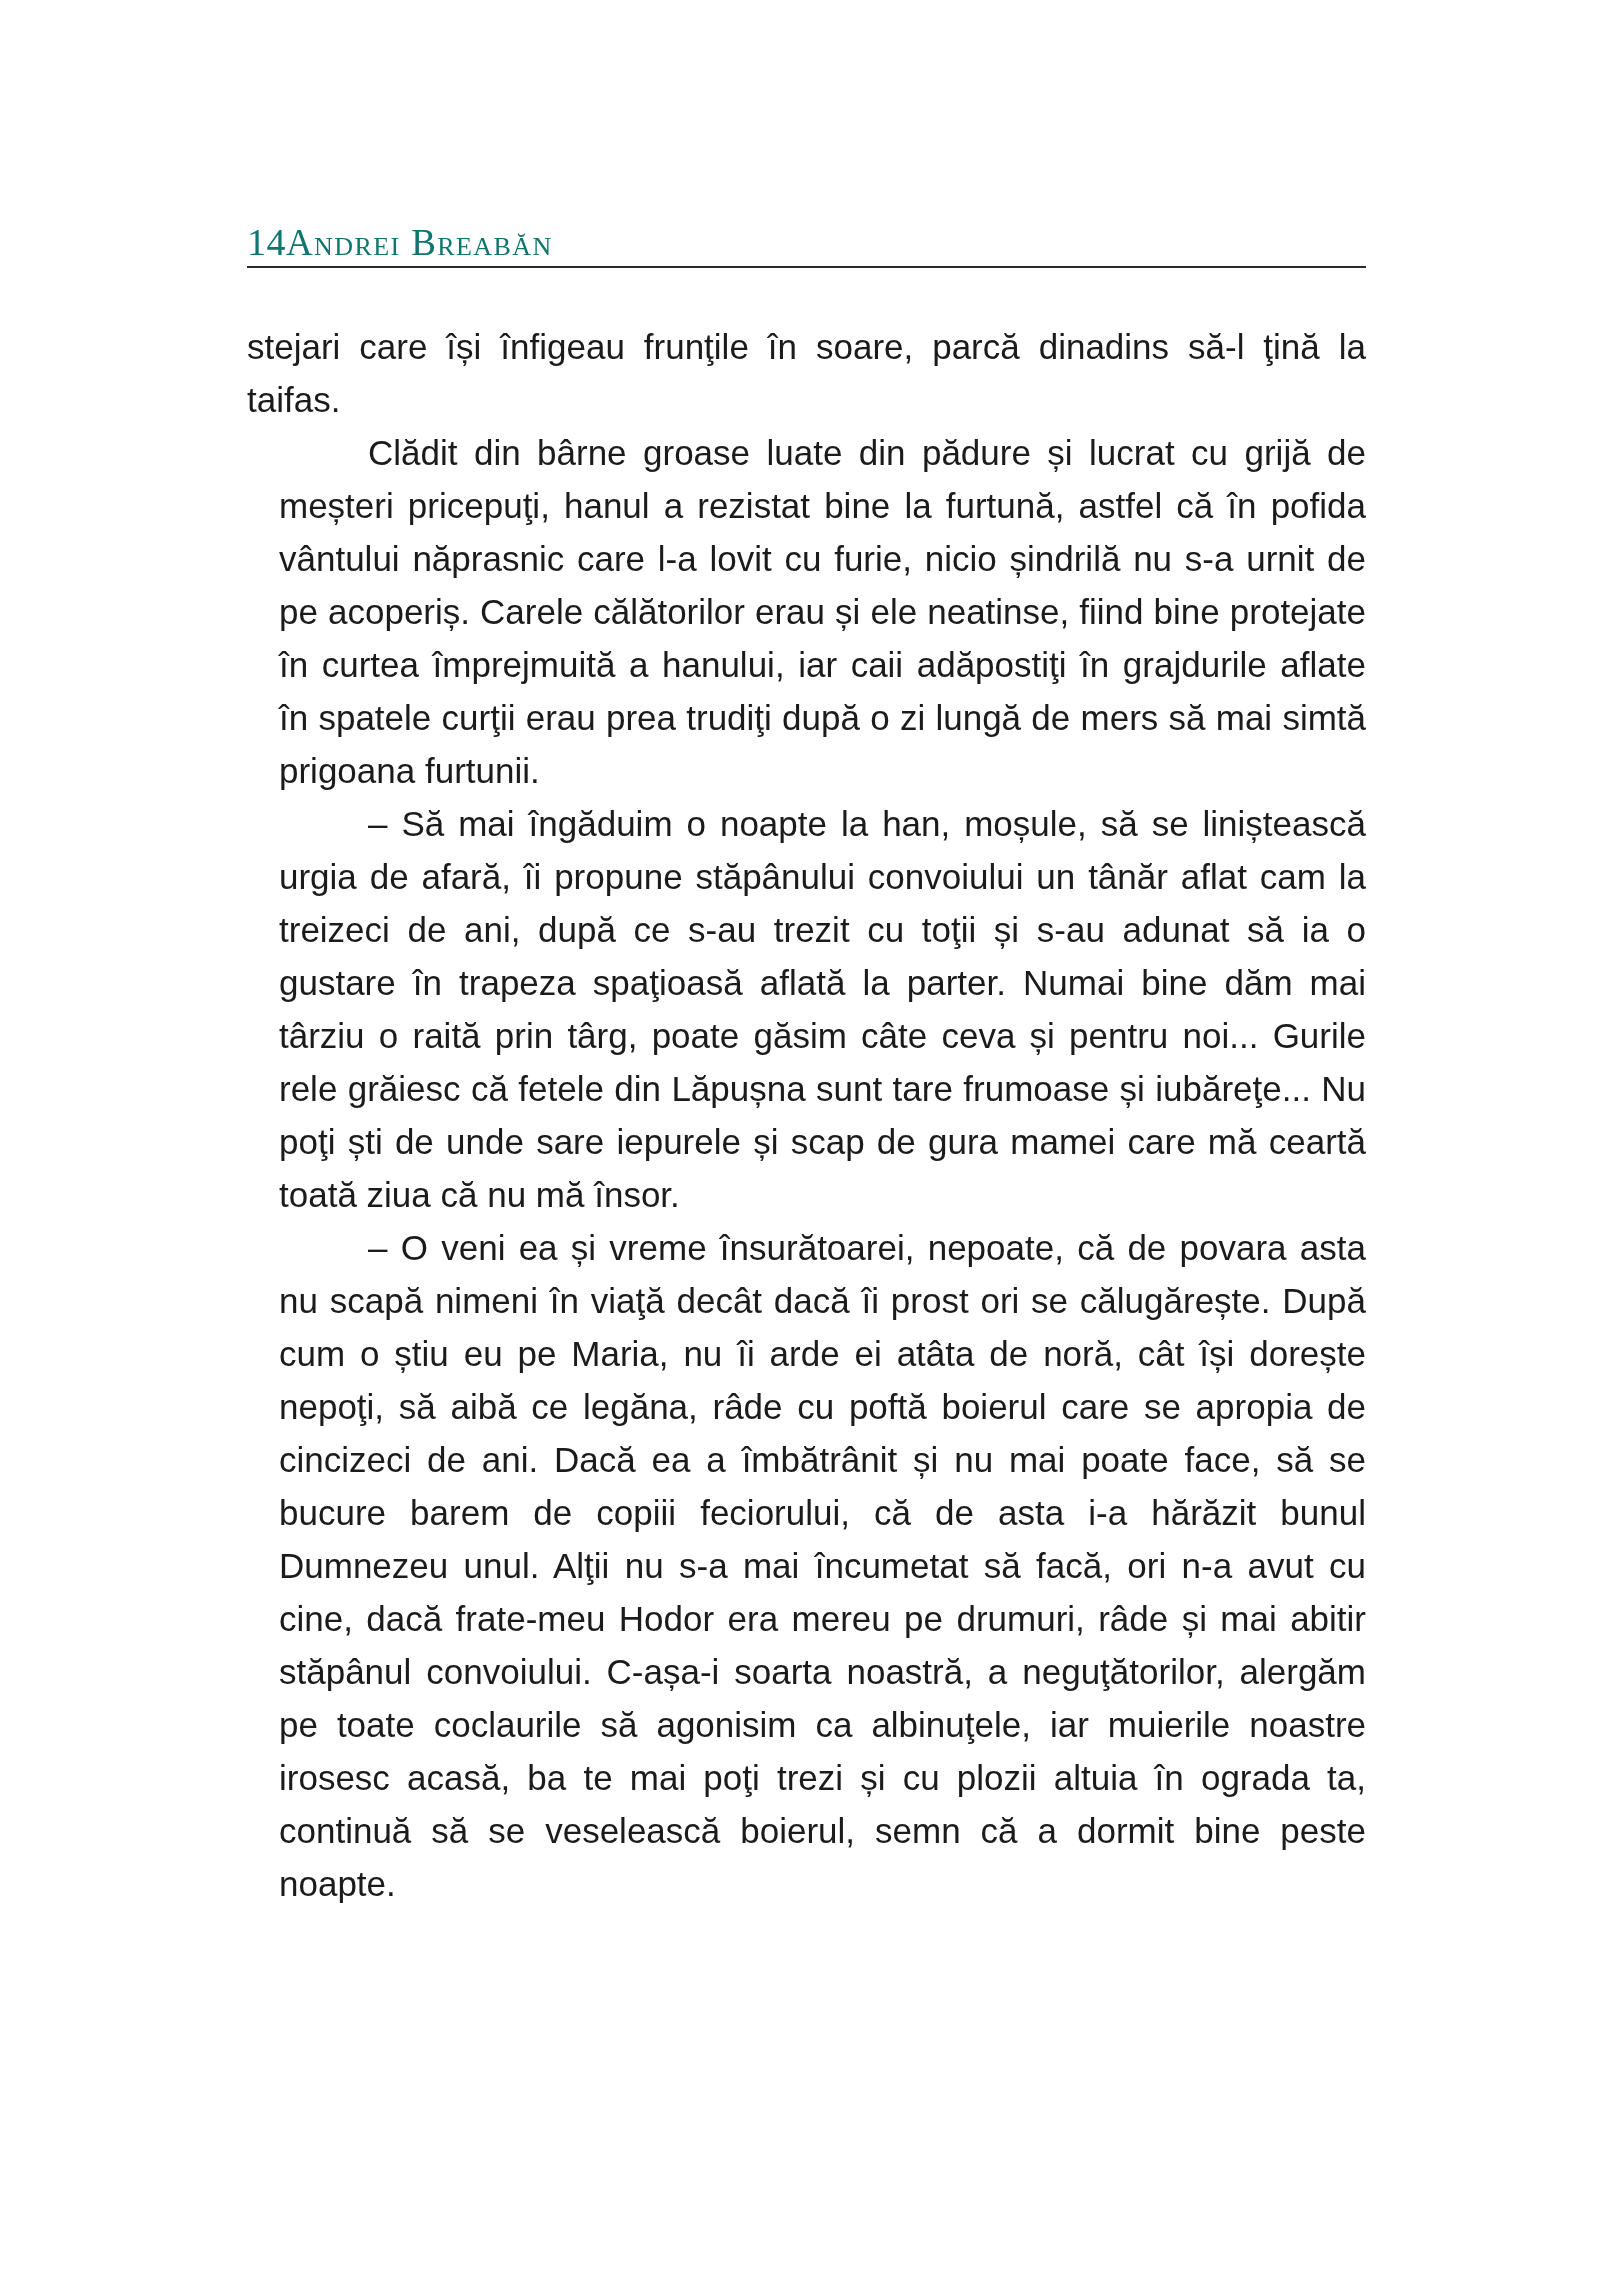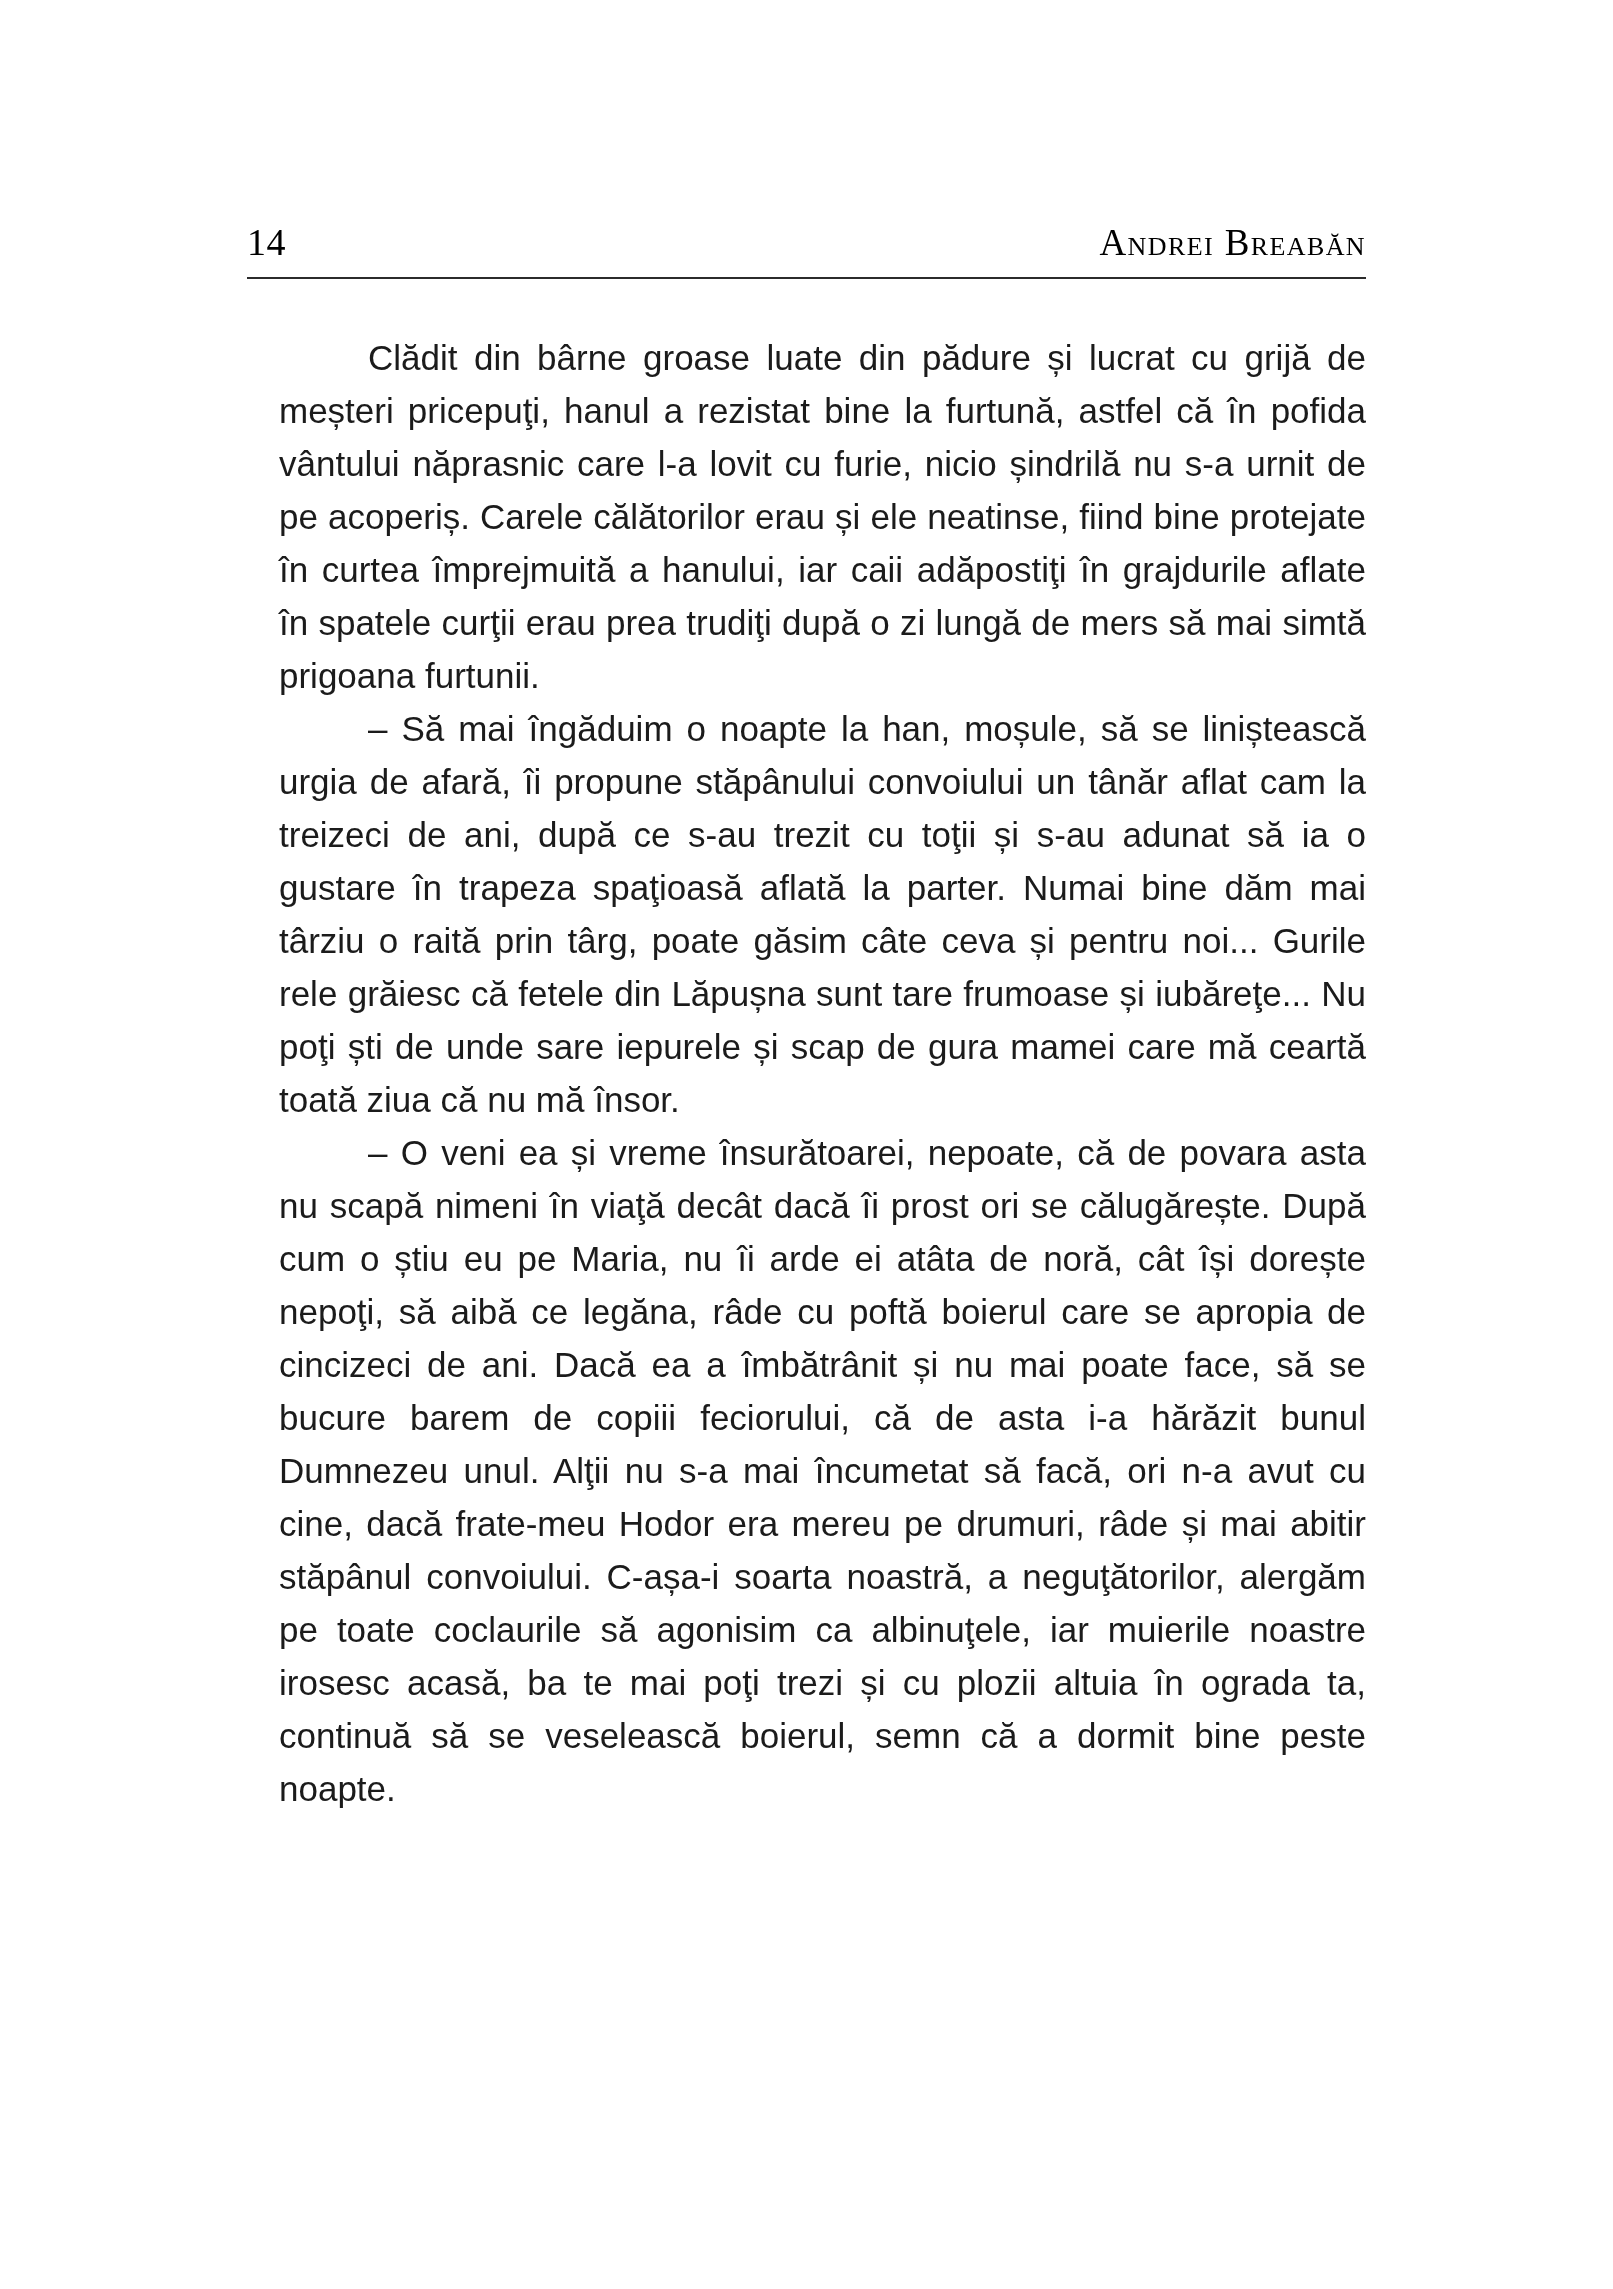--- a/index.html
+++ b/index.html
@@ -14,25 +14,24 @@
     position: relative;
   }
   .page {
     width: 1613px;
     height: 2290px;
     background: #ffffff;
     padding: 220px 247px 0 247px;
   }
   .page-header {
     display: flex;
-    justify-content: space-between;
     align-items: baseline;
     font-family: "Liberation Serif", serif;
-    color: #000000;
-    padding-bottom: 13px;
+    color: #0f766e;
+    padding-bottom: 2px;
   }
   .page-number {
     font-size: 38px;
     letter-spacing: 0.5px;
   }
   .header-author {
     font-size: 37px;
     font-variant: small-caps;
     letter-spacing: 1.4px;
   }
@@ -64,19 +63,20 @@
 <div class="page">
 
   <header class="page-header">
     <span class="page-number">14</span>
     <span class="header-author">Andrei Breabăn</span>
   </header>
 
   <div class="header-rule"></div>
 
   <main class="page-body">
+    <p class="para">stejari care își înfigeau frunţile în soare, parcă dinadins să-l ţină la taifas.</p>
     <p class="para indent">Clădit din bârne groase luate din pădure și lucrat cu grijă de meșteri pricepuţi, hanul a rezistat bine la furtună, astfel că în pofida vântului năprasnic care l-a lovit cu furie, nicio șindrilă nu s-a urnit de pe acoperiș. Carele călătorilor erau și ele neatinse, fiind bine protejate în curtea împrejmuită a hanului, iar caii adăpostiţi în grajdurile aflate în spatele curţii erau prea trudiţi după o zi lungă de mers să mai simtă prigoana furtunii.</p>
     <p class="para indent">– Să mai îngăduim o noapte la han, moșule, să se liniștească urgia de afară, îi propune stăpânului convoiului un tânăr aflat cam la treizeci de ani, după ce s-au trezit cu toţii și s-au adunat să ia o gustare în trapeza spaţioasă aflată la parter. Numai bine dăm mai târziu o raită prin târg, poate găsim câte ceva și pentru noi... Gurile rele grăiesc că fetele din Lăpușna sunt tare frumoase și iubăreţe... Nu poţi ști de unde sare iepurele și scap de gura mamei care mă ceartă toată ziua că nu mă însor.</p>
     <p class="para indent">– O veni ea și vreme însurătoarei, nepoate, că de povara asta nu scapă nimeni în viaţă decât dacă îi prost ori se călugărește. După cum o știu eu pe Maria, nu îi arde ei atâta de noră, cât își dorește nepoţi, să aibă ce legăna, râde cu poftă boierul care se apropia de cincizeci de ani. Dacă ea a îmbătrânit și nu mai poate face, să se bucure barem de copiii feciorului, că de asta i-a hărăzit bunul Dumnezeu unul. Alţii nu s-a mai încumetat să facă, ori n-a avut cu cine, dacă frate-meu Hodor era mereu pe drumuri, râde și mai abitir stăpânul convoiului. C-așa-i soarta noastră, a neguţătorilor, alergăm pe toate coclaurile să agonisim ca albinuţele, iar muierile noastre irosesc acasă, ba te mai poţi trezi și cu plozii altuia în ograda ta, continuă să se veselească boierul, semn că a dormit bine peste noapte.</p>
   </main>
 
 </div>
 
 
 </body></html>

